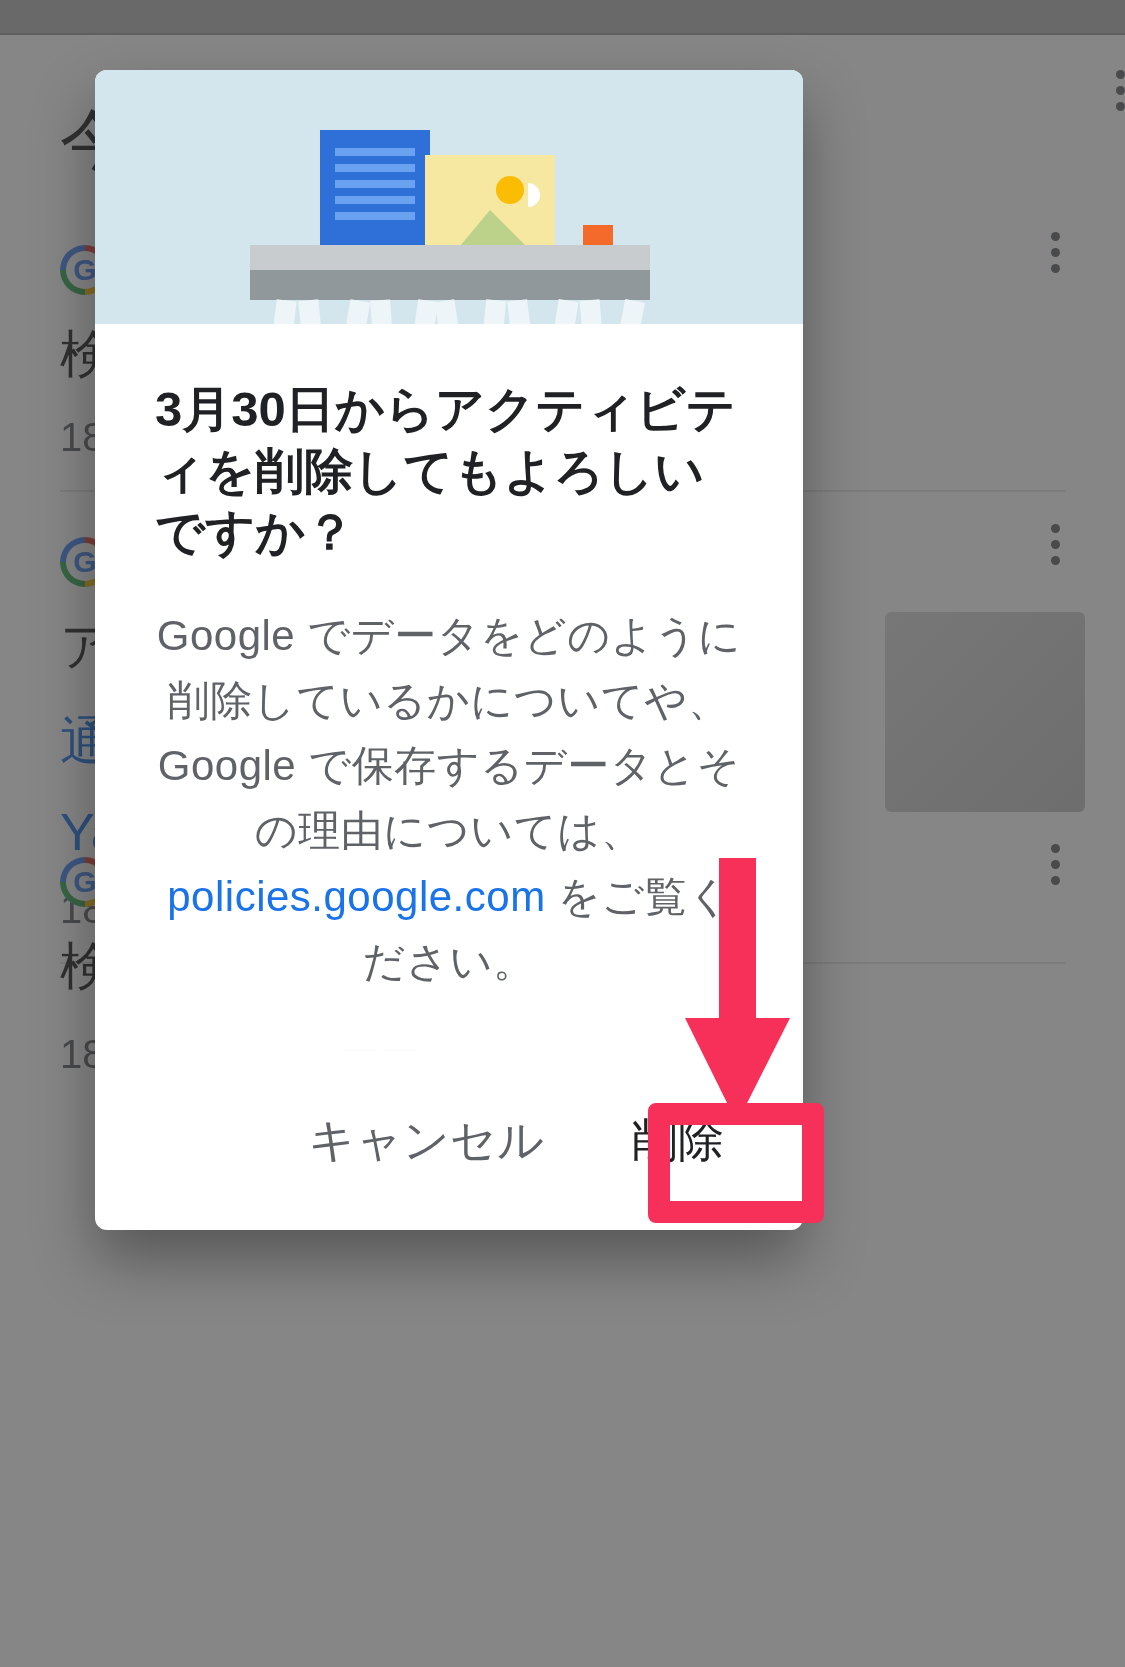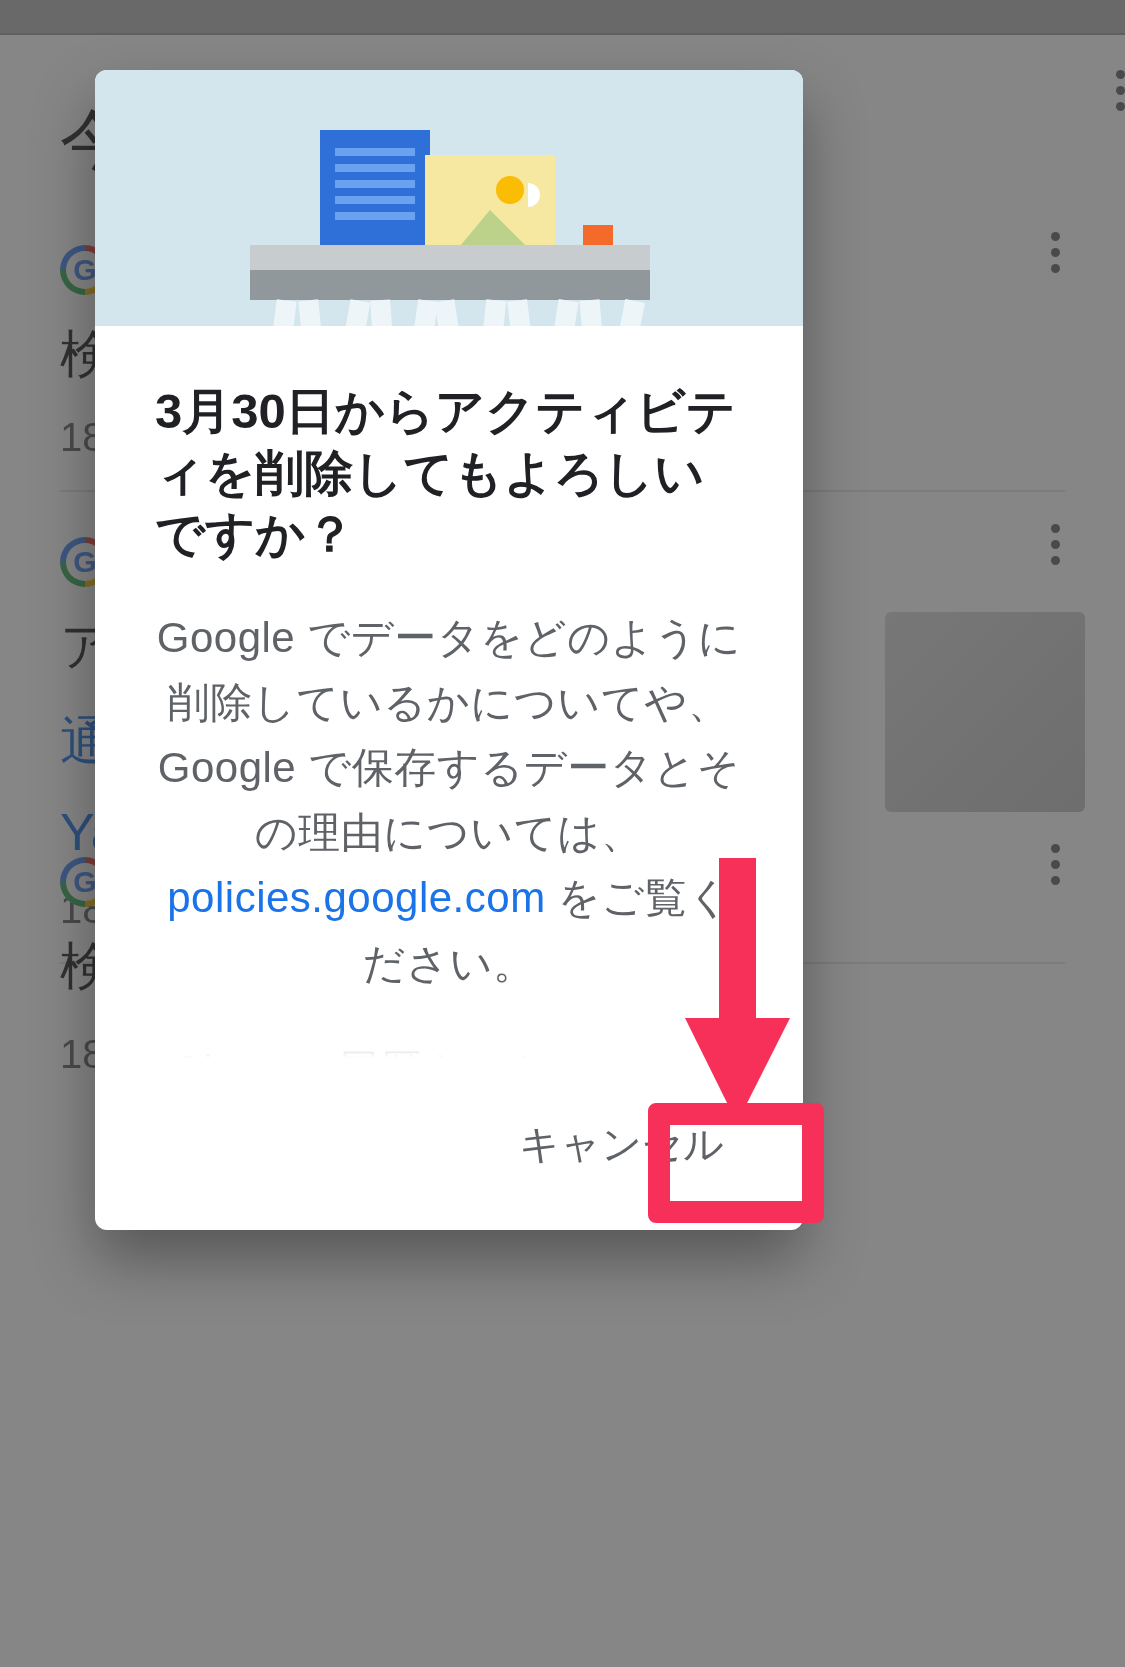--- a/index.html
+++ b/index.html
@@ -72,21 +72,21 @@
     text-align:center;
   }
   .dialog p a { color:#1a73e8; text-decoration:none; }
   .content-fade {
     position:absolute; left:0; right:0; bottom:0; height:70px;
     background:linear-gradient(to bottom, rgba(255,255,255,0), #fff 70%);
     pointer-events:none;
   }
   .dialog .actions {
     display:flex; justify-content:flex-end; gap:60px;
-    padding:20px 65px 40px 16px; font-size:40px; color:#5f6368;
+    padding:20px 65px 40px 16px; font-size:46px; color:#5f6368;
   }
   .dialog .actions .btn { padding:18px 14px; cursor:pointer; }
   .dialog .actions .btn.primary { color:#202124; }
 
   
   .annotation-arrow {
     position:absolute; left:685px; top:858px; width:105px; height:270px;
     pointer-events:none;
   }
   .annotation-arrow svg { width:100%; height:100%; }
@@ -206,20 +206,21 @@
     <h2>3月30日からアクティビティを削除してもよろしいですか？</h2>
     <p>
       <span>Google でデータをどのように削除しているかについてや、Google で保存するデータとその理由については、</span><a href="#">policies.google.com</a><span> をご覧ください。</span>
     </p>
     <p>Chrome 履歴やロケーション履歴などのような他の Google サービスから同様のデータがアカウントに引き続き保存されることがあります。その他のアク</p>
     <div class="content-fade"></div>
   </div>
 
   <div class="actions">
     <div class="btn">キャンセル</div>
+    <div class="btn primary">削除</div>
   </div>
 </div>
 
 <div class="annotation-arrow">
   <svg viewBox="0 0 105 270">
     <rect x="34" y="0" width="37" height="165" fill="#f7305a"></rect>
     <polygon points="0,160 105,160 52,265" fill="#f7305a"></polygon>
   </svg>
 </div>
 <div class="highlight"></div>

